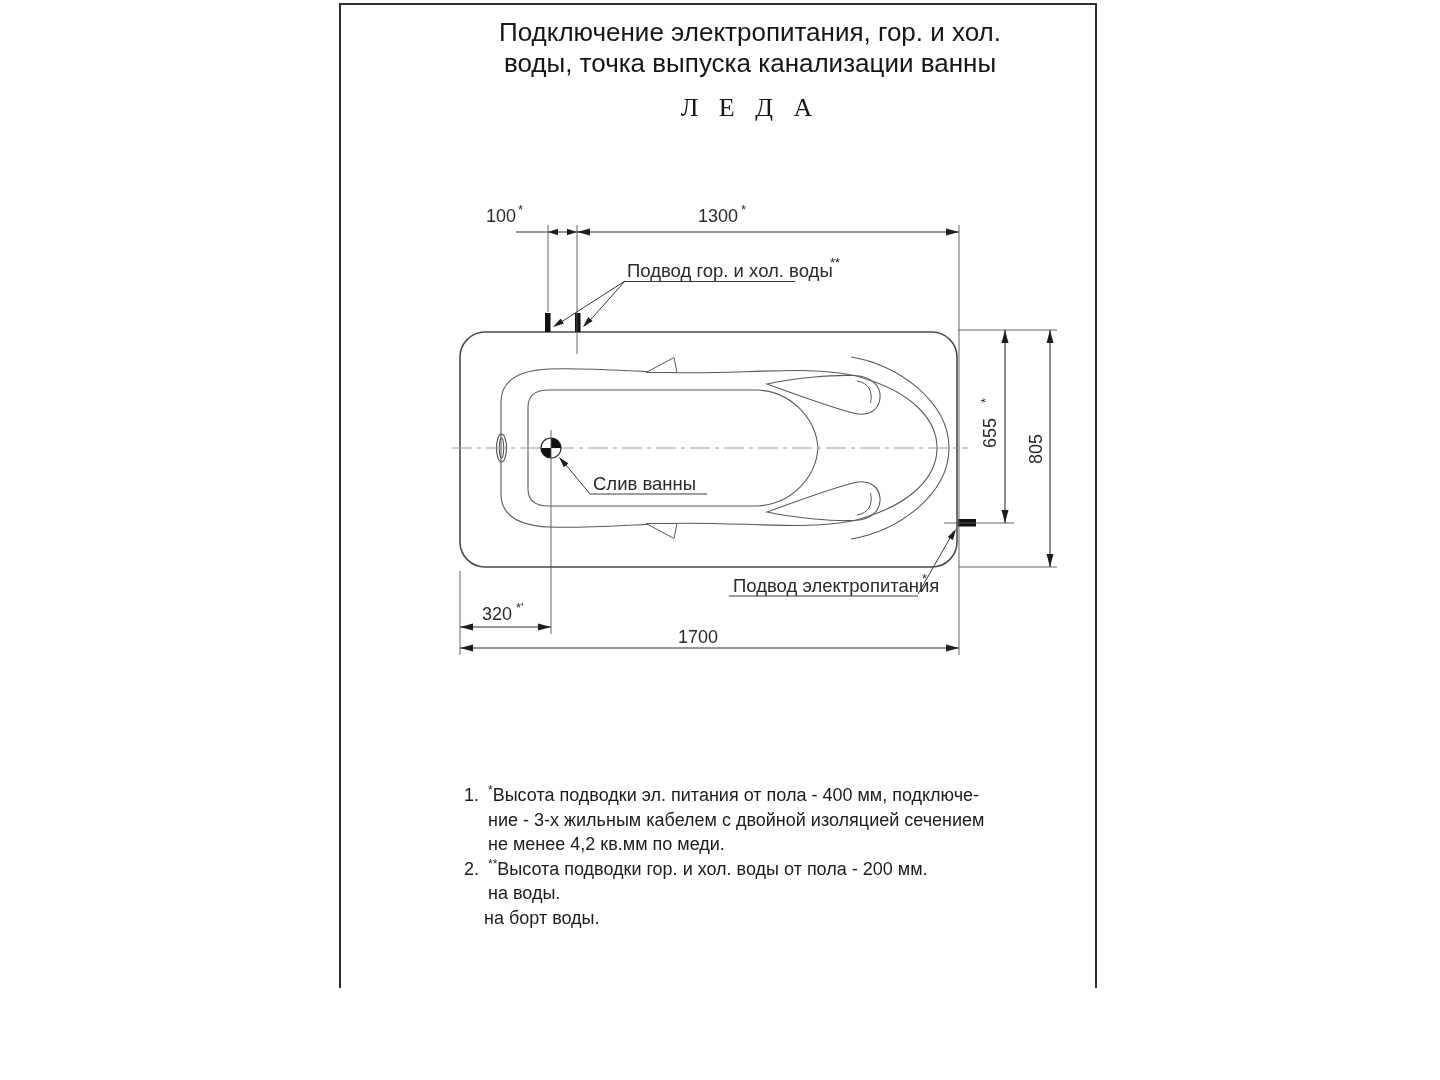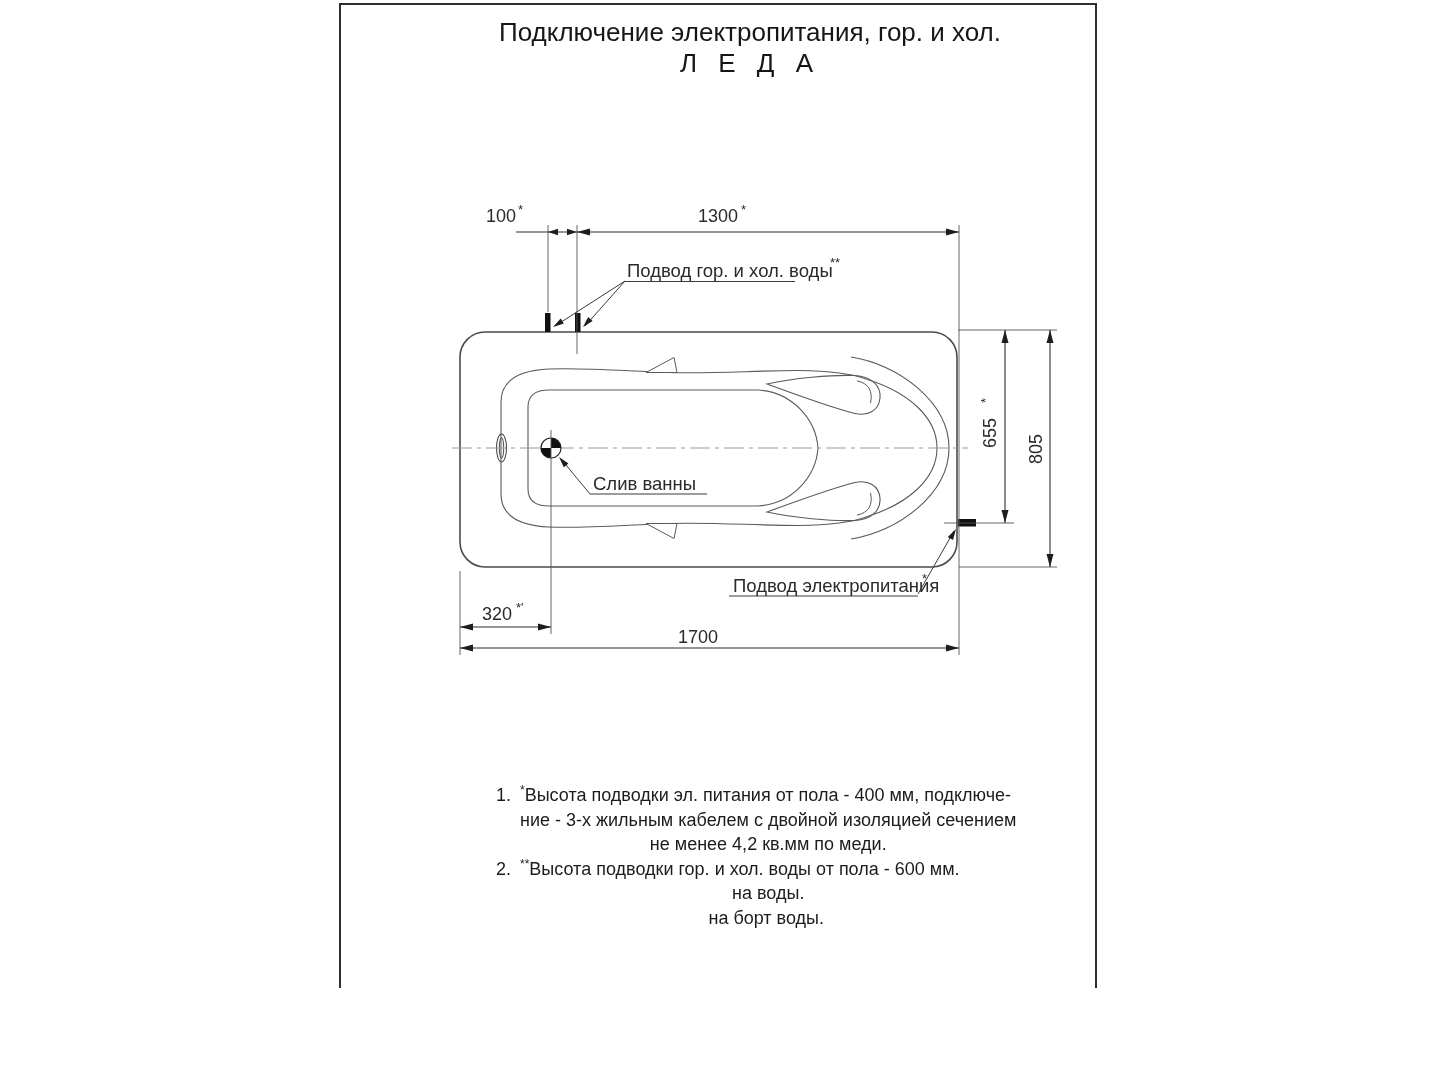--- a/index.html
+++ b/index.html
@@ -2,38 +2,39 @@
 <html><head>
 <meta charset="utf-8">
 <style>
   html,body{margin:0;padding:0;background:#fff;}
   .canvas{position:relative;width:1440px;height:988px;background:#ffffff;overflow:hidden;
           font-family:"Liberation Sans",sans-serif;color:#1c1c1c;}
   .page-frame{position:absolute;left:339px;top:3px;width:758px;height:1070px;
               border:2px solid #2e2e2e;background:#ffffff;box-sizing:border-box;}
   .title{position:absolute;left:440px;top:17px;width:620px;text-align:center;
          font-size:26px;line-height:31px;color:#161616;}
-  .title .t3{letter-spacing:7px;margin-top:0;}
+  .title .t3{letter-spacing:7px;margin-top:13px;font-family:Liberation Serif, serif;}
   .drawing-svg{position:absolute;left:430px;top:190px;}
-  .notes{position:absolute;left:496px;top:783px;font-size:18px;line-height:24.5px;color:#1c1c1c;}
+  .notes{position:absolute;left:464px;top:783px;font-size:18px;line-height:24.5px;color:#1c1c1c;}
   .note-line{white-space:nowrap;}
   .nnum{display:inline-block;min-width:24px;}
-  .cont{padding-left:24px;text-align:center;}
+  .cont{padding-left:24px;}
   sup.mark{font-size:12px;line-height:0;}
   sup.mark-faint{font-size:12px;line-height:0;color:#adadad;}
   svg text{font-family:"Liberation Sans",sans-serif;fill:#2a2a2a;}
 </style>
 </head>
 <body>
 
 <div class="canvas">
   <div class="page-frame"></div>
 
   <div class="title">
     <div>Подключение электропитания, гор. и хол.</div>
+    <div>воды, точка выпуска канализации ванны</div>
     <div class="t3">Л Е Д А</div>
   </div>
 
   <svg class="drawing-svg" width="650" height="490" viewBox="430 190 650 490">
 
     <g fill="none" stroke="#4a4a4a">
       <rect x="460" y="332" width="497" height="235" rx="25" ry="25" stroke-width="1.6"></rect>
       <path stroke-width="1.1" stroke="#5a5a5a" d="
         M 549,369
         C 585,367.5 625,371 668,372.5
@@ -154,21 +155,21 @@
     <text x="922" y="583" font-size="13">*</text>
   </svg>
 
   <div class="notes">
     <div class="note">
       <div class="note-line"><span class="nnum">1.</span><sup class="mark">*</sup><span>Высота подводки эл. питания от пола - 400 мм, подключе-</span></div>
       <div class="note-line cont">ние - 3-х жильным кабелем с двойной изоляцией сечением</div>
       <div class="note-line cont">не менее 4,2 кв.мм по меди.</div>
     </div>
     <div class="note">
-      <div class="note-line"><span class="nnum">2.</span><sup class="mark">**</sup><span>Высота подводки гор. и хол. воды от пола - 600 мм.</span></div>
+      <div class="note-line"><span class="nnum">2.</span><sup class="mark">**</sup><span>Высота подводки гор. и хол. воды от пола - 200 мм.</span></div>
     </div>
     <div class="note">
       <div class="note-line cont">на воды.</div>
     </div>
     <div class="note">
       <div class="note-line cont" style="padding-left:20px;">на борт воды.</div>
     </div>
   </div>
 </div>
 

